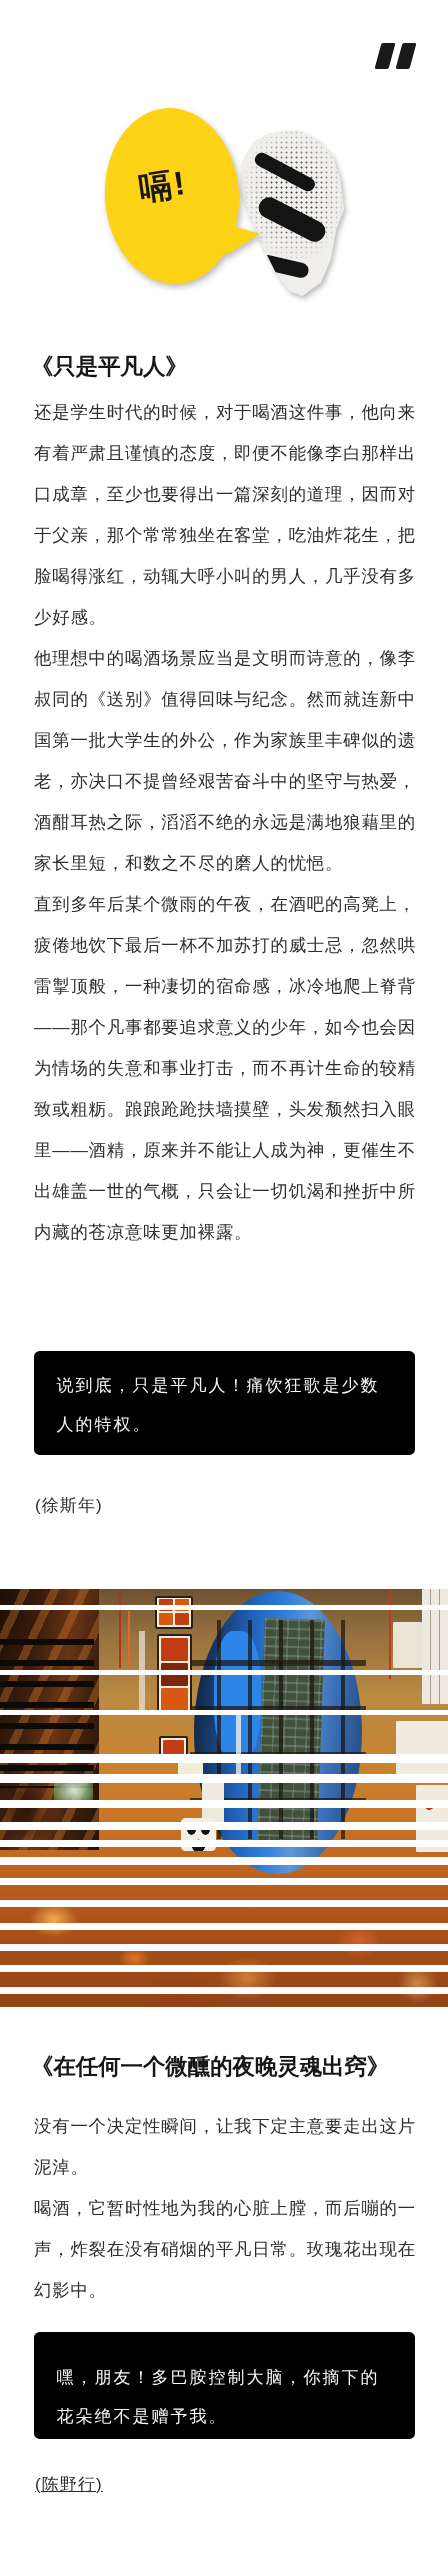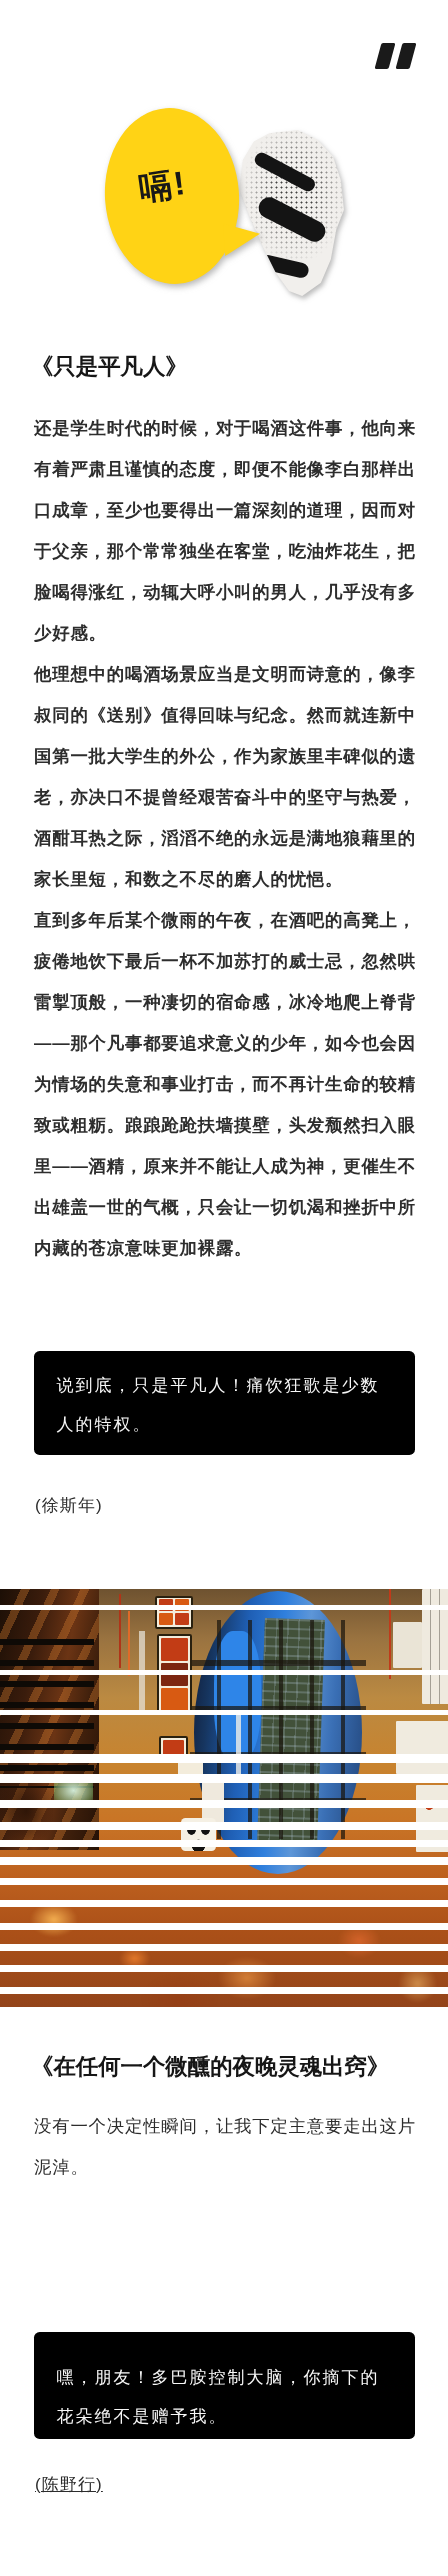--- a/index.html
+++ b/index.html
@@ -32,21 +32,21 @@
   .s-b{left:22.4px;top:79px;width:72px;height:21px;border-radius:10px;transform:rotate(27deg);}
   .s-c{left:26px;top:129px;width:49px;height:14.6px;border-radius:7.3px;transform:rotate(13deg);}
 
   
   .title{position:absolute;left:31px;margin:0;font-size:22.4px;line-height:27px;font-weight:700;
          color:#161616;letter-spacing:0;white-space:nowrap;}
   .t1{top:353px;} .t2{top:2053px;}
   .body-text{position:absolute;left:34px;width:384px;color:#2d2d2d;font-size:17.4px;line-height:41px;
              letter-spacing:0.8px;font-weight:300;text-align:left;}
   .body-text p{margin:0;}
-  .bt1{top:408px;font-weight:bold;} .bt2{top:2106px;}
+  .bt1{top:392px;} .bt2{top:2106px;}
   .qbox{position:absolute;left:34px;width:381px;box-sizing:border-box;background:#000000;border-radius:5.6px;
         color:#f7f7f7;font-size:17px;line-height:39px;letter-spacing:2px;font-weight:300;
         padding:14.6px 22.4px;overflow:hidden;}
   .qb1{top:1351px;height:104px;}
   .qb2{top:2332px;height:107px;padding-top:26px;}
   .sig{position:absolute;left:35px;font-size:17px;line-height:22.4px;color:#2d2d2d;letter-spacing:1.1px;font-weight:300;}
   .sig1{top:1495px;text-align:right;} .sig2{top:2474px;text-decoration:underline;}
 
   
   .photo{position:absolute;left:0;top:1589px;width:449px;height:418px;overflow:hidden;background:#b5813c;}
@@ -187,20 +187,21 @@
     <div class="st" style="top:311px;height:7.3px;"></div>
     <div class="st" style="top:334px;height:7.3px;"></div>
     <div class="st" style="top:355px;height:7.3px;"></div>
     <div class="st" style="top:376px;height:7.3px;"></div>
     <div class="st" style="top:398px;height:6.7px;"></div>
   </div>
 
   <h1 class="title t2">《在任何一个微醺的夜晚灵魂出窍》</h1>
   <div class="body-text bt2">
     <p>没有一个决定性瞬间，让我下定主意要走出这片泥淖。</p>
+    <p>喝酒，它暂时性地为我的心脏上膛，而后嘣的一声，炸裂在没有硝烟的平凡日常。玫瑰花出现在幻影中。</p>
   </div>
   <div class="qbox qb2">
     <span>嘿，朋友！多巴胺控制大脑，你摘下的花朵绝不是赠予我。</span>
   </div>
   <div class="sig sig2">(陈野行)</div>
 
 </div>
 
 
 </body></html>

